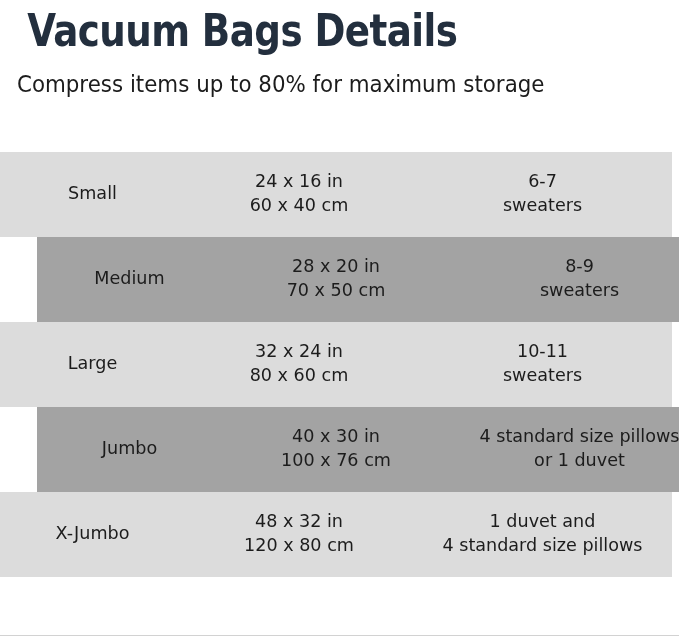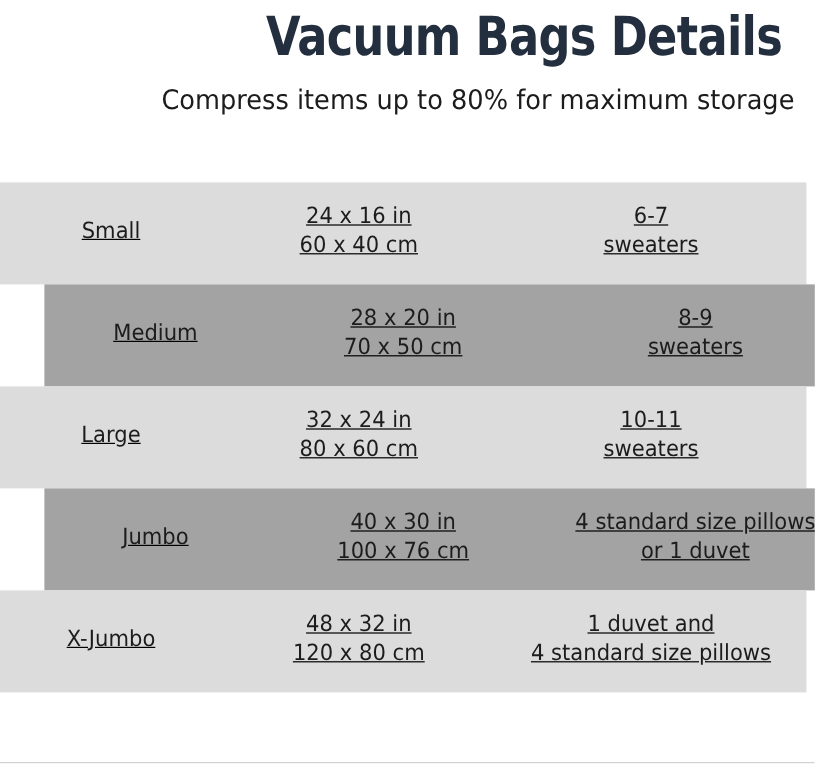--- a/index.html
+++ b/index.html
@@ -17,21 +17,21 @@
   .page {
     position: relative;
     width: 679px;
     height: 639px;
     background: #ffffff;
   }
 
   
   .header {
     padding-top: 4px;
-    text-align: right;
+    text-align: left;
   }
   .title {
     margin: 0;
     font-size: 45px;
     font-weight: 700;
     letter-spacing: -0.6px;
     color: #232f3e;
     line-height: 54px;
     font-family: "DejaVu Sans Condensed", "Liberation Sans Narrow", "Liberation Sans", sans-serif;
     transform: scaleX(0.92);
@@ -62,21 +62,20 @@
   }
 
   .row.header-row {
     height: 57px;
     background: #ffffff;
     align-items: center;
   }
 
   .row.data-row {
     height: 85px;
-    text-decoration: underline;
   }
 
   .row.shaded {
     background: #dcdcdc;
   }
   .row.plain {
     background: #a3a3a3;
     margin-left: 37px;
   }
 

